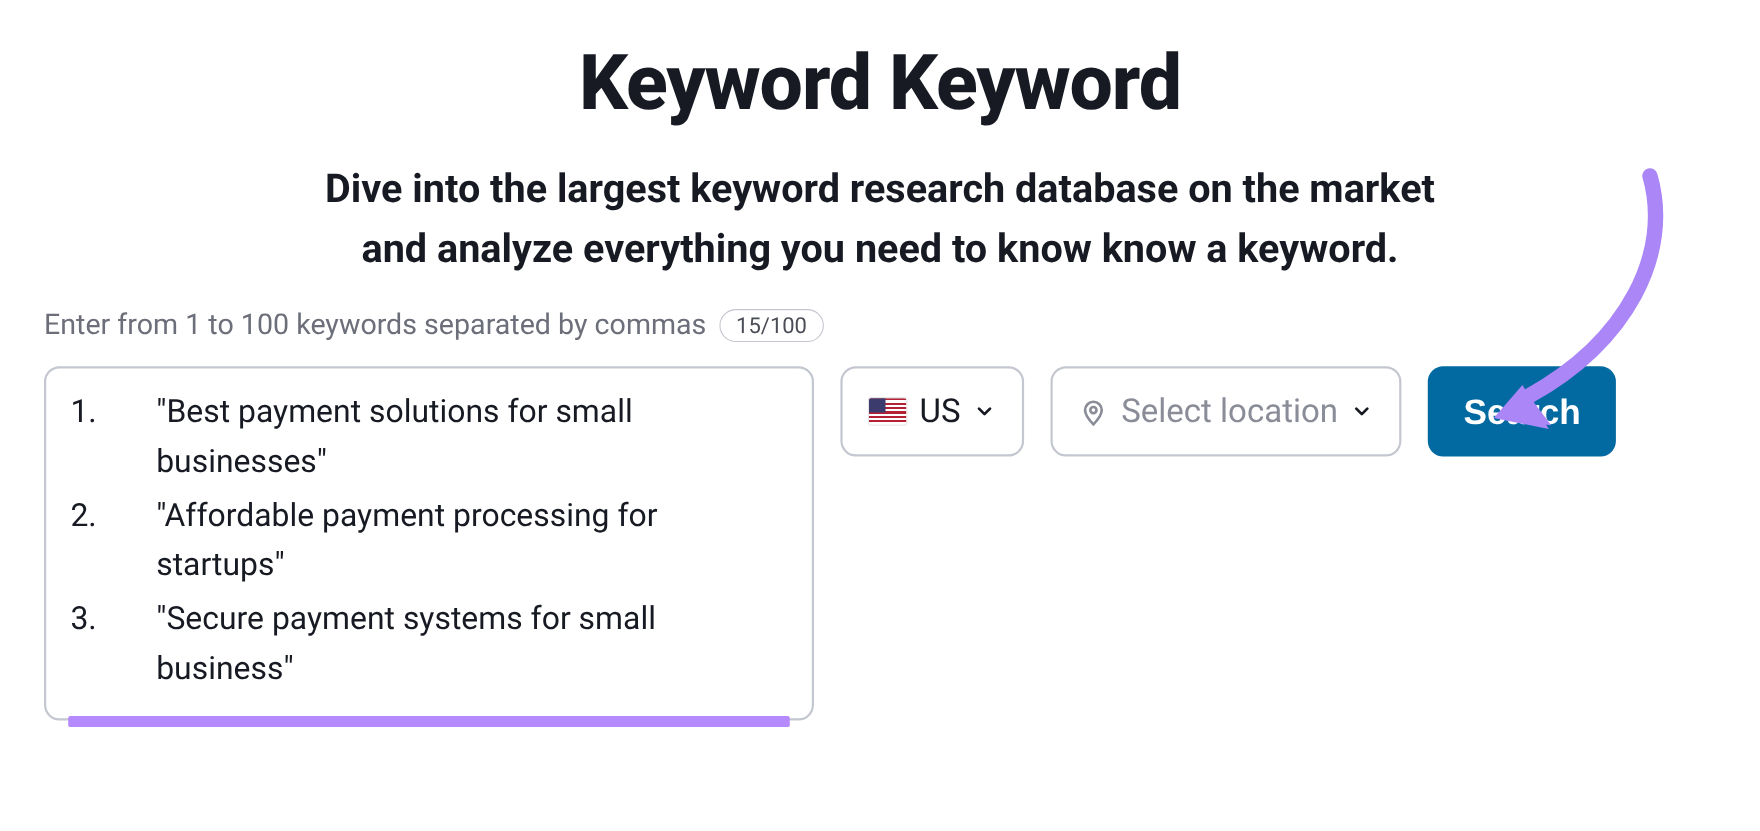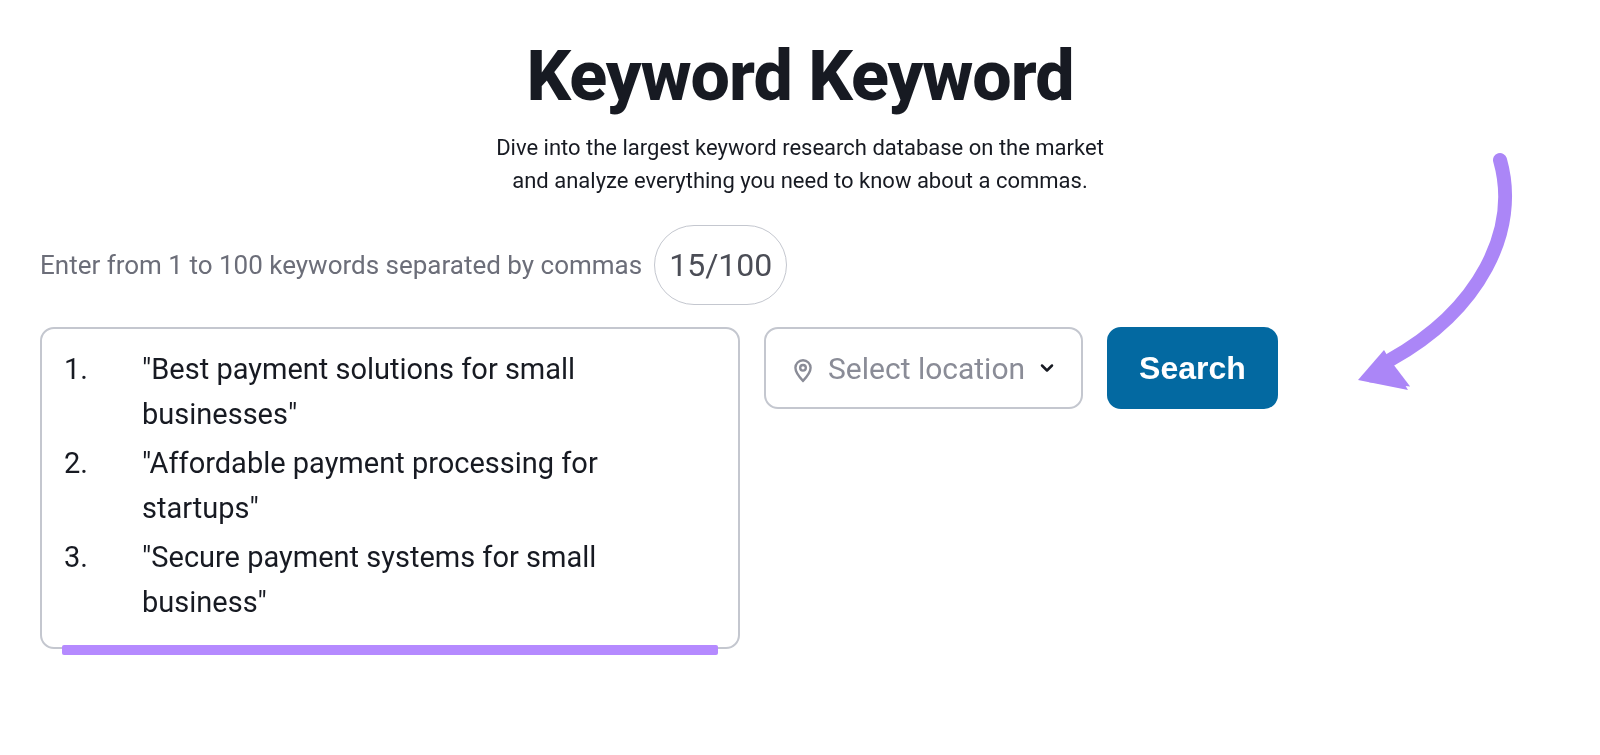--- a/index.html
+++ b/index.html
@@ -14,39 +14,39 @@
     }
     .heading {
       text-align: center;
       font-weight: 800;
       font-size: 70px;
       letter-spacing: -1px;
       color: #171a22;
     }
     .subheading {
       text-align: center;
-      font-size: 22px;
+      font-size: 36px;
       line-height: 1.5;
       color: #171a22;
-      margin-top: 14px;
-      font-weight: 400;
+      margin-top: 28px;
+      font-weight: 700;
     }
     .helper-row {
       display: flex;
       align-items: center;
       gap: 12px;
       margin-top: 28px;
       font-size: 26px;
       color: #6c6e79;
     }
     .counter-pill {
       border: 1.5px solid #c4c7cf;
       border-radius: 999px;
-      padding: 20px 14px;
-      font-size: 32px;
+      padding: 2px 14px;
+      font-size: 20px;
       color: #4b4d56;
     }
     .form-row {
       display: flex;
       align-items: flex-start;
       gap: 24px;
       margin-top: 22px;
     }
     .keyword-box {
       position: relative;
@@ -135,21 +135,21 @@
       pointer-events: none;
     }
   </style>
 </head>
 <body>
 
 <h1 class="heading">Keyword Keyword</h1>
 
 <p class="subheading">
   <span>Dive into the largest keyword research database on the market</span><br>
-  <span>and analyze everything you need to know about a commas.</span>
+  <span>and analyze everything you need to know know a keyword.</span>
 </p>
 
 <div class="helper-row">
   <span>Enter from 1 to 100 keywords separated by commas</span>
   <span class="counter-pill">15/100</span>
 </div>
 
 <div class="form-row">
 
   <div class="keyword-box">
@@ -160,20 +160,32 @@
       <li>
           <span>"Affordable payment processing for startups"</span>
         </li>
       <li>
           <span>"Secure payment systems for small business"</span>
         </li>
     </ol>
     <div class="underline-accent"></div>
   </div>
 
+  <div class="dropdown">
+    <span class="flag">
+      <span class="stripes"></span>
+        <span class="canton"></span>
+    </span>
+    <span>US</span>
+    <span class="chevron">
+      <svg viewBox="0 0 24 24" width="20" height="20" fill="none" stroke="#171a22" stroke-width="3" stroke-linecap="round" stroke-linejoin="round">
+          <polyline points="6 9 12 15 18 9"></polyline>
+        </svg>
+    </span>
+  </div>
 
   <div class="dropdown" style="flex:0 0 auto;justify-content:center;">
     <span class="pin-icon">
       <svg viewBox="0 0 24 24" width="26" height="26" fill="none" stroke="#8a8c97" stroke-width="2.2">
           <path d="M12 22s7-7.1 7-12a7 7 0 0 0-14 0c0 4.9 7 12 7 12z"></path>
           <circle cx="12" cy="10" r="2.6"></circle>
         </svg>
     </span>
     <span class="loc-placeholder">Select location</span>
     <span class="chevron">

